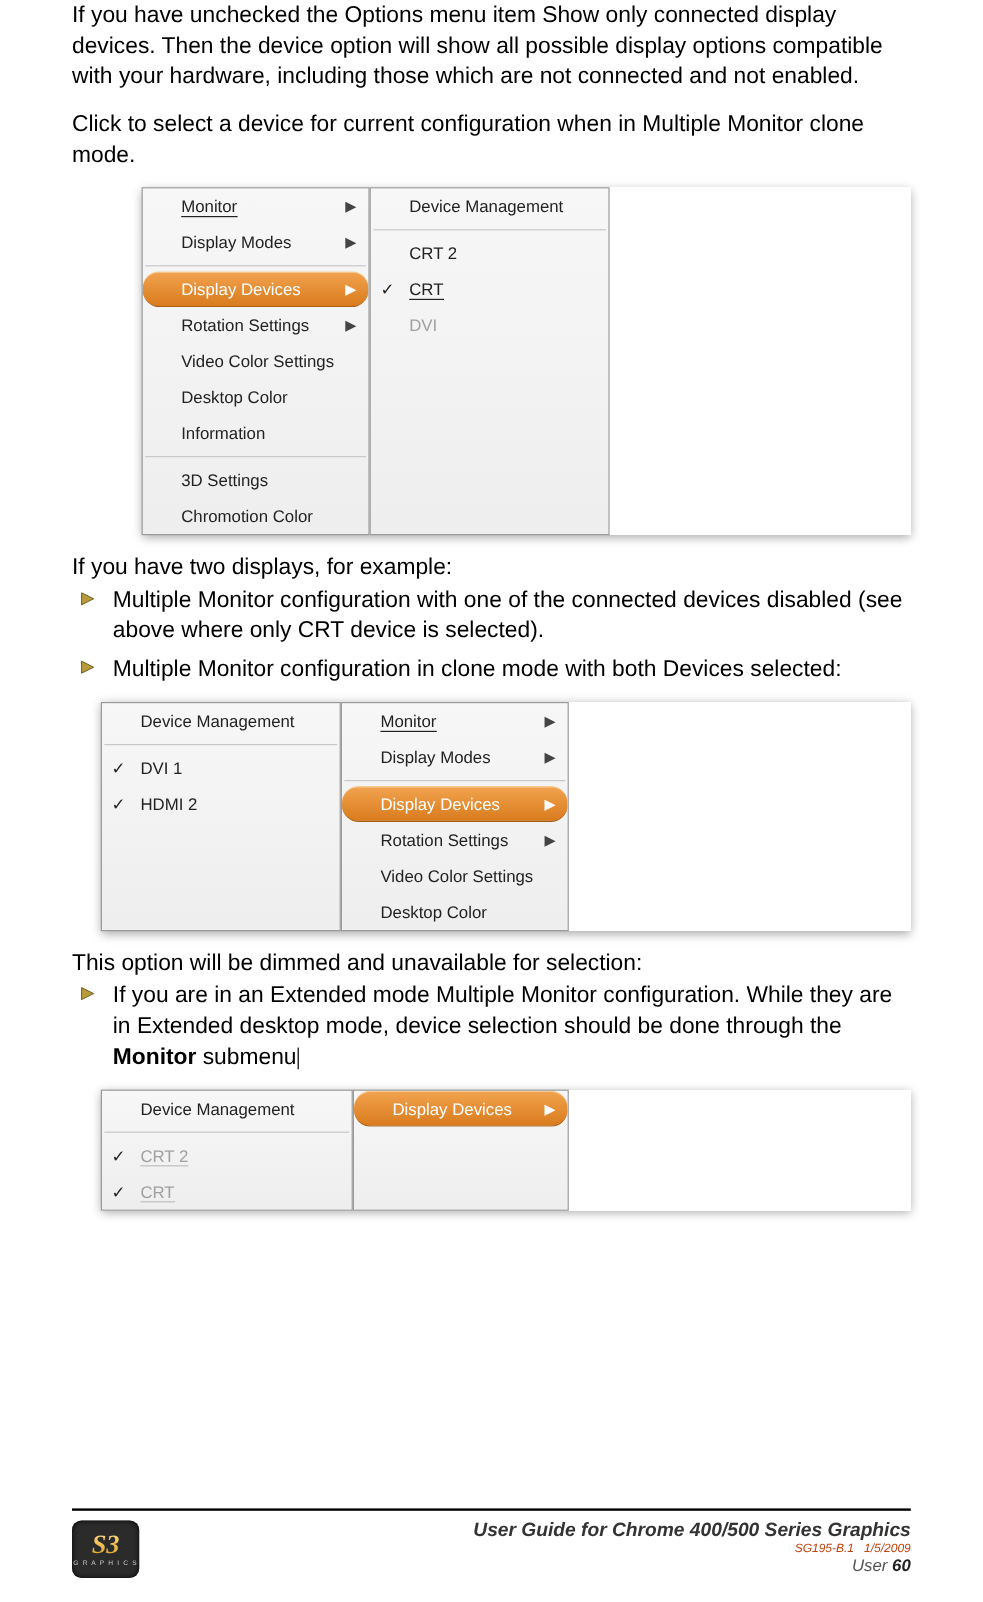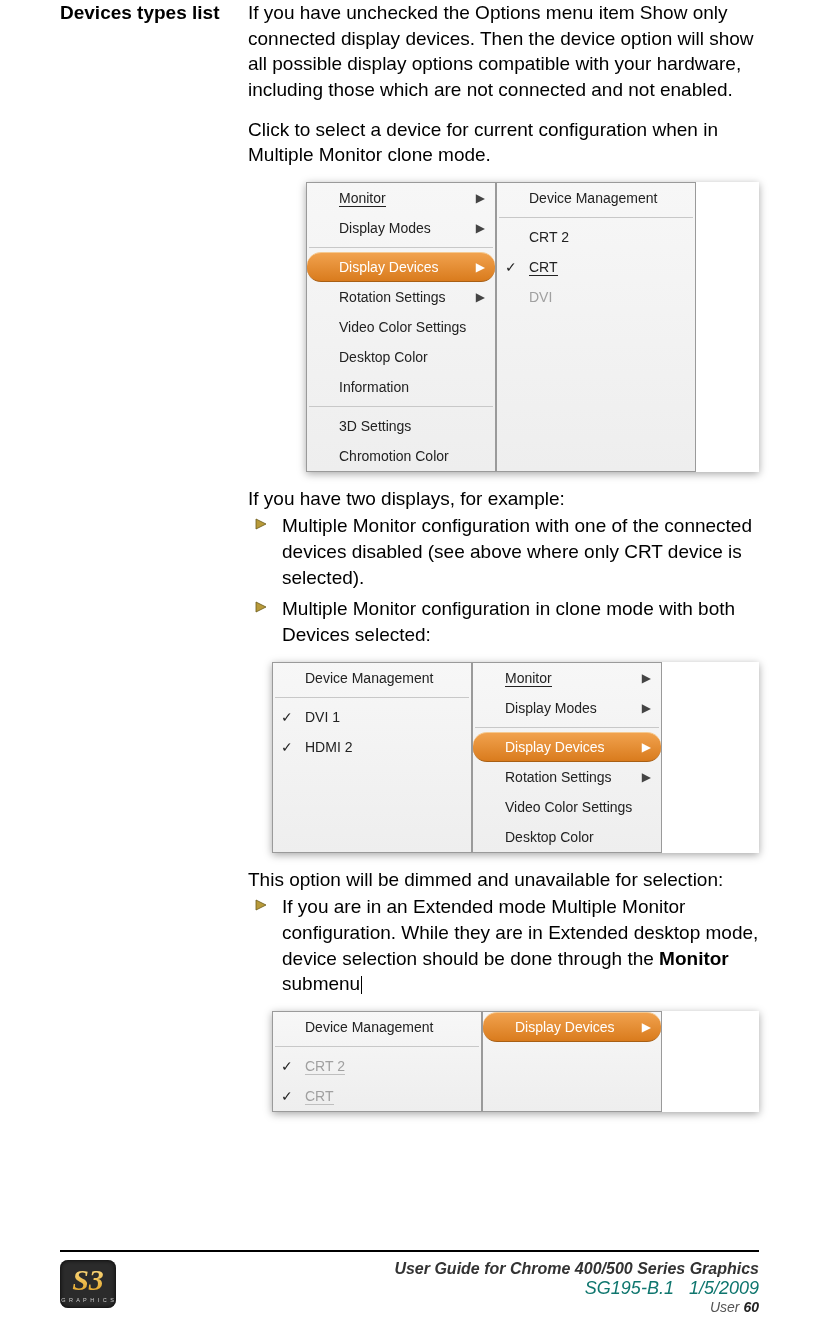--- a/index.html
+++ b/index.html
@@ -35,36 +35,33 @@
   .menu-mock.small { margin-left: 24px; }
   .menu-mock.small .menu-panel { min-width: 200px; }
 
   .menu-mock2 { display:flex; margin: 14px 0 14px 24px; box-shadow: 0 2px 8px rgba(0,0,0,.35); }
 
   
   .footer { position:absolute; bottom:20px; left:0; width:819px; padding: 0 60px; }
   .footer-line { height:2px; background:#000; margin-bottom:8px; }
   .footer-row { display:flex; align-items:flex-start; }
   .logo-box { width:56px; height:48px; border-radius:8px; background:#2b2b2b; display:flex; align-items:center; justify-content:center; flex-direction:column; box-shadow: inset 0 0 4px #000; }
-  .logo-s3 { font-family: Georgia, 'Times New Roman', serif; font-weight:700; font-style:italic; background: linear-gradient(#ffe08a, #e0a020); -webkit-background-clip:text; background-clip:text; color:transparent; font-size:30px; line-height:1; }
+  .logo-s3 { font-family: Georgia, 'Times New Roman', serif; font-weight:700; font-style:italic; background: linear-gradient(#ffe08a, #e0a020); -webkit-background-clip:text; background-clip:text; color:transparent; font-size:22px; line-height:1; }
   .logo-sub { font-size:5.5px; color:#ccc; letter-spacing:1px; margin-top:2px; }
   .footer-text { margin-left:auto; text-align:right; font-style:italic; }
   .ft1 { font-size:16px; font-weight:700; color:#333; }
-  .ft2 { font-size:18px; color:#0f766e; }
+  .ft2 { font-size:10px; color:#c2410c; }
   .ft3 { font-size:14px; color:#555; }
   .ft3 .pn { font-weight:700; color:#222; font-style:italic; }
 </style>
 </head>
 <body>
 
 <div class="page">
   <div class="two-col">
-    <div class="label-col">
-      <div class="section-title bold">Devices types list</div>
-    </div>
     <div class="content-col">
 
       <div class="para">If you have unchecked the Options menu item Show only connected display devices. Then the device option will show all possible display options compatible with your hardware, including those which are not connected and not enabled.</div>
       <div class="para">Click to select a device for current configuration when in Multiple Monitor clone mode.</div>
 
       <div class="menu-mock">
         <div class="menu-panel">
           <div class="mi">
               <span><span class="u">Monitor</span></span>
               <span class="arrow">▶</span>

